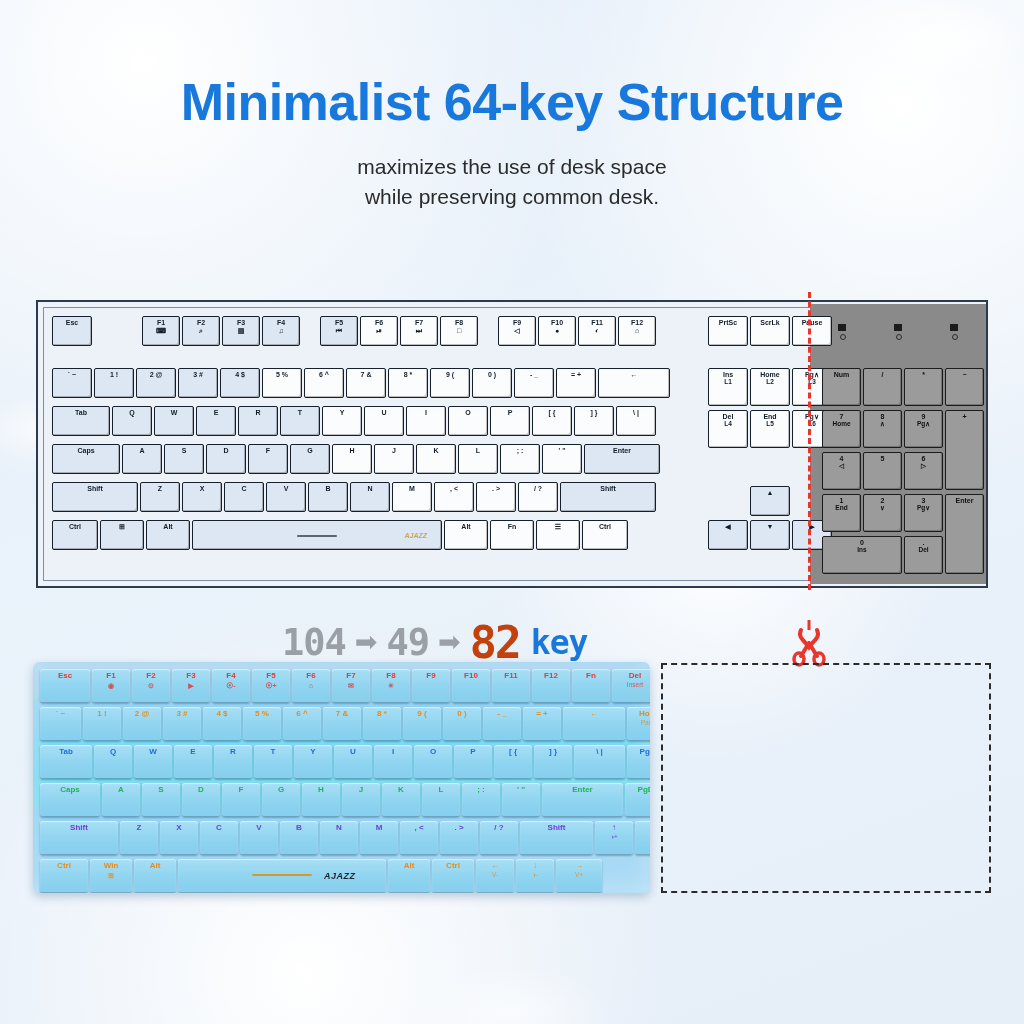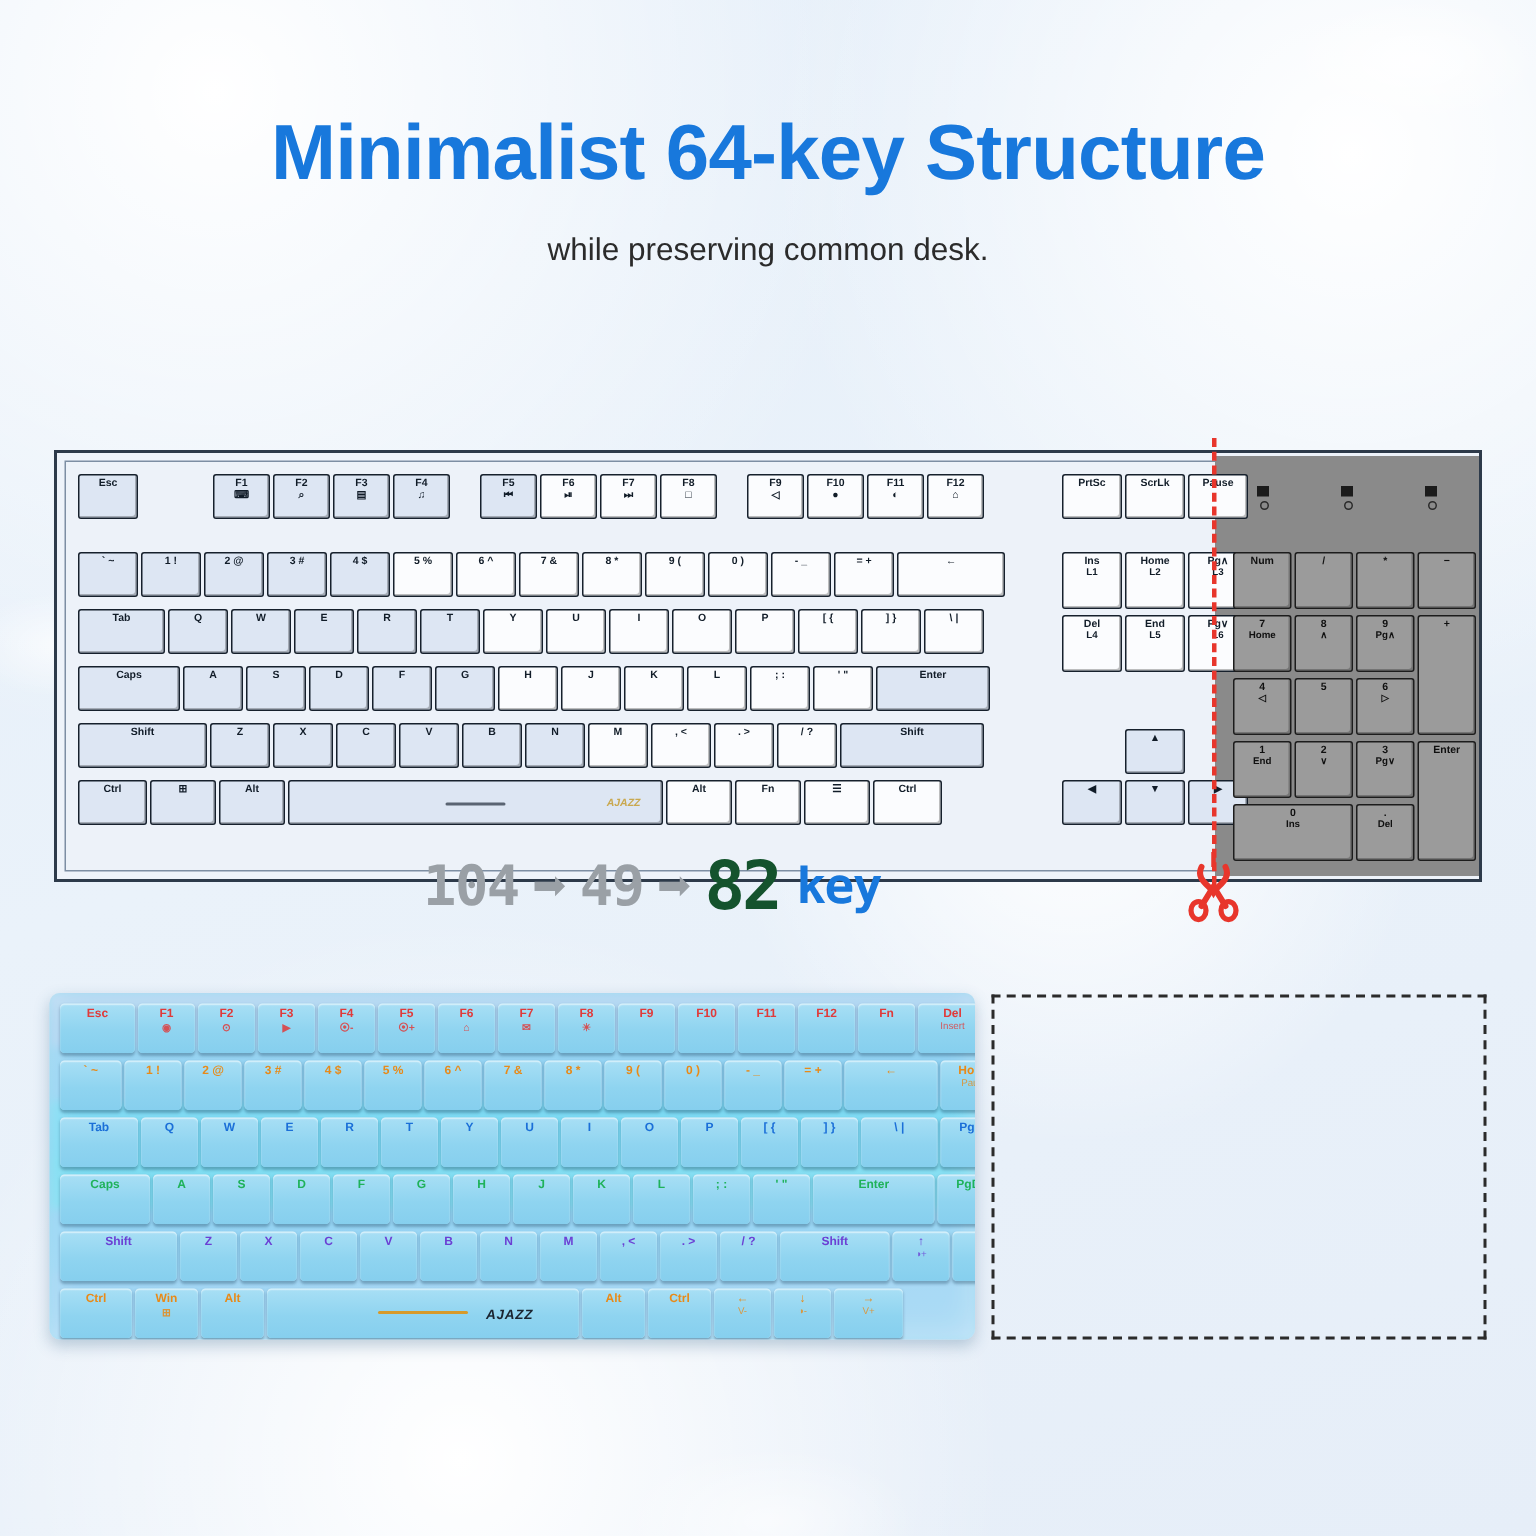--- a/index.html
+++ b/index.html
@@ -59,26 +59,26 @@
     box-shadow:inset -2px -2px 0 -1px rgba(0,0,0,.25);
     overflow:hidden;}
   .lk.w{background:#fbfcfe;}
   .lk.g{background:#9b9b9b;border-color:#1c1c1c;color:#101010;}
   .lk .sub{display:block;font-size:6.5px;font-weight:bold;margin-top:1px;}
   .lk .ic{display:block;font-size:7px;margin-top:1px;}
   .led{position:absolute;width:8px;height:7px;background:#1b1b1b;}
   .ledo{position:absolute;width:4px;height:4px;border:1px solid #2b2b2b;border-radius:50%;}
 
   
-  #banner{position:absolute;left:0;top:564px;width:876px;height:56px;}
+  #banner{position:absolute;left:0;top:616px;width:876px;height:56px;}
   #banner .seq{position:absolute;left:282px;top:0;display:flex;align-items:center;gap:9px;}
   #banner .num{font-size:37px;font-weight:bold;color:#9aa0a6;
     font-family:"DejaVu Sans Mono",monospace;letter-spacing:-1px;}
   #banner .arw{font-size:27px;color:#9aa0a6;line-height:1;}
-  #banner .big{font-size:45px;font-weight:bold;color:#14532d;
+  #banner .big{font-size:45px;font-weight:bold;color:#c2410c;
     font-family:"DejaVu Sans Mono",monospace;letter-spacing:-2px;}
   #banner .key{font-size:33px;font-weight:bold;color:#1878dc;
     font-family:"DejaVu Sans Mono",monospace;letter-spacing:-1px;margin-left:2px;}
   #scissors{position:absolute;left:786px;top:0px;width:46px;height:52px;}
 
   
   #kb82{position:absolute;left:33px;top:662px;width:617px;height:231px;
     border-radius:7px;box-sizing:border-box;
     background:linear-gradient(175deg,#8fd3ef 0%,#7ccdee 40%,#9ad9f2 100%);
     box-shadow:0 4px 10px rgba(40,90,130,.28), inset 0 0 22px rgba(255,255,255,.35);
@@ -112,20 +112,21 @@
     border:2px dashed #2b2b2b;box-sizing:border-box;background:transparent;}
 </style>
 </head>
 <body>
 
 <div id="bg"></div>
 
 <div id="title">Minimalist 64-key Structure</div>
 
 <div id="subtitle">
+  <div>maximizes the use of desk space</div>
   <div>while preserving common desk.</div>
 </div>
 
 <div id="kb104">
   <div class="inner"></div>
   <div id="np-grey"></div>
   <div id="kb104-keys">
       <div class="lk" style="left: 14px; top: 14px; width: 40px; height: 30px;"><span>Esc</span></div>
       <div class="lk" style="left: 104px; top: 14px; width: 38px; height: 30px;"><span>F1</span><span class="ic">⌨</span></div>
       <div class="lk" style="left: 144px; top: 14px; width: 38px; height: 30px;"><span>F2</span><span class="ic">⌕</span></div>

